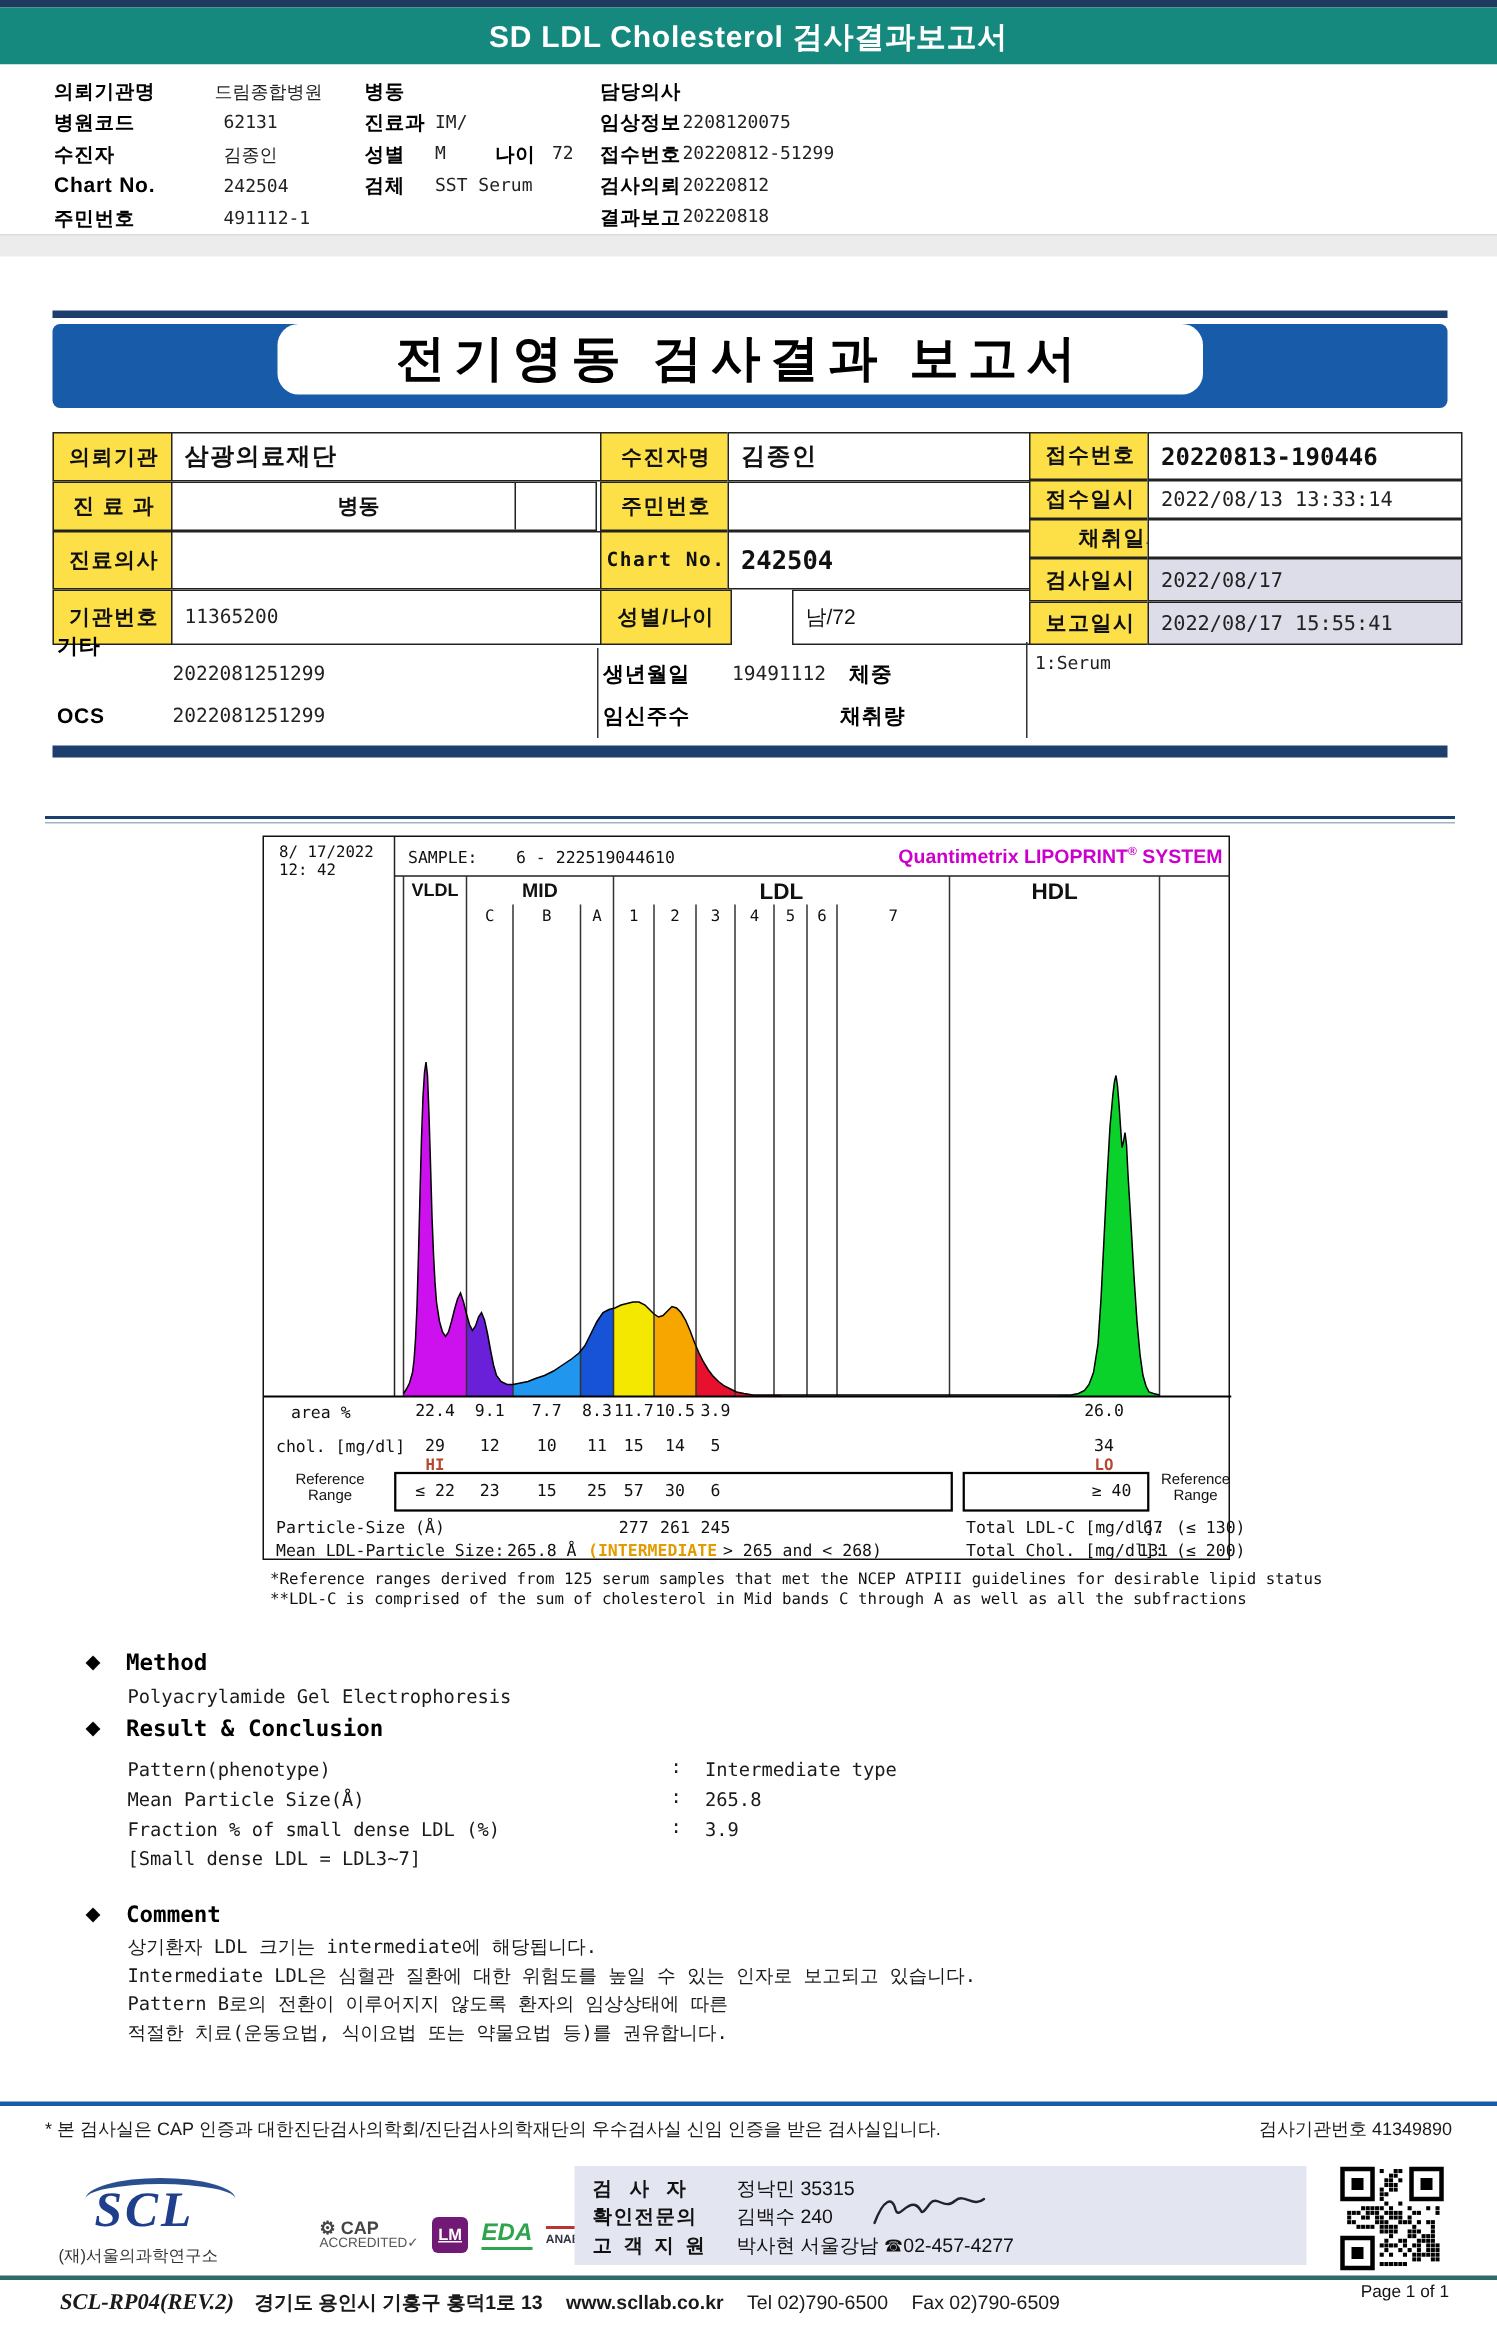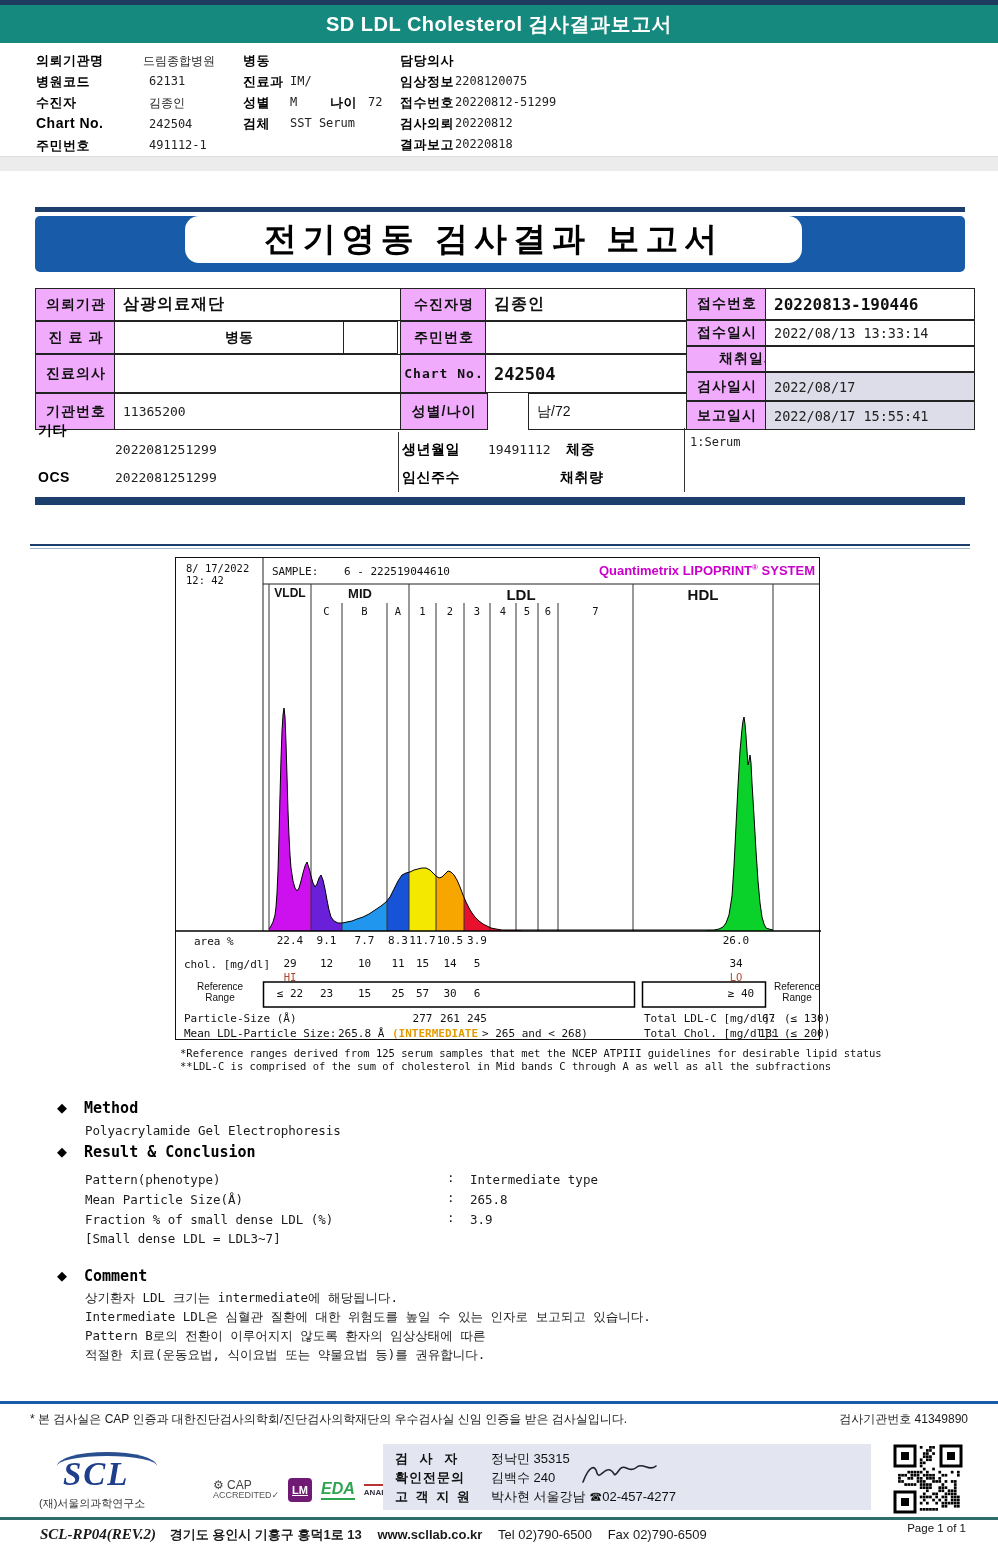--- a/index.html
+++ b/index.html
@@ -2,32 +2,32 @@
 <html><head>
 <meta charset="utf-8">
 <style>
   html,body{margin:0;padding:0;background:#fff;}
   .page{position:relative;width:998px;height:1564px;background:#fff;overflow:hidden;
         font-family:"Liberation Sans",sans-serif;color:#111;}
   .abs{position:absolute;}
   .mono{font-family:"DejaVu Sans Mono",monospace;}
   .klabel{font-weight:bold;font-size:13px;color:#000;letter-spacing:0.5px;white-space:nowrap;}
   .kval{font-family:"DejaVu Sans Mono",monospace;font-size:12px;color:#222;white-space:nowrap;}
-  .lblc{background:#f0abfc;border:1px solid #222;display:flex;align-items:center;justify-content:center;
+  .lblc{background:#fde047;border:1px solid #222;display:flex;align-items:center;justify-content:center;
         font-weight:bold;font-size:14px;letter-spacing:1px;white-space:nowrap;}
   .valc{background:#fff;border:1px solid #222;display:flex;align-items:center;padding-left:8px;white-space:nowrap;}
   .lav{background:#dcdde9;}
   .vko{font-size:16px;font-weight:bold;letter-spacing:1px;}
   .vnum{font-family:"DejaVu Sans Mono",monospace;font-size:15px;font-weight:bold;}
   .vmono{font-family:"DejaVu Sans Mono",monospace;font-size:13px;color:#222;}
   .cb{position:absolute;transform:translateX(-50%);font-family:"DejaVu Sans Mono",monospace;
       font-size:11px;color:#111;white-space:nowrap;}
   .cbl{position:absolute;font-family:"DejaVu Sans Mono",monospace;font-size:11px;color:#111;white-space:nowrap;}
   .cg{font-family:"Liberation Sans",sans-serif;font-weight:bold;}
-  .cflag{font-weight:normal;color:#b5492f;font-size:10.5px;}
+  .cflag{font-weight:bold;color:#b5492f;font-size:10.5px;}
   .rule{position:absolute;left:35px;width:930px;background:#1d3f6e;}
   .secthead{font-family:"DejaVu Sans Mono",monospace;font-weight:bold;font-size:15px;color:#000;}
   .sectline{font-family:"DejaVu Sans Mono",monospace;font-size:12.5px;color:#1a1a1a;white-space:nowrap;}
   .diamond{font-size:13px;color:#000;}
 </style>
 </head>
 <body>
 
 <div class="page">
 
@@ -268,21 +268,21 @@
   <div class="abs" style="left:auto;right:30px;top:1411px;font-size:12px;color:#1a1a1a;">검사기관번호 41349890</div>
 
   <div class="abs" style="left:45px;top:1450px;width:130px;height:58px;">
     <div style="position:absolute;left:12px;top:2px;width:100px;height:24px;border-top:4px solid #2a4f8f;border-radius:50%;"></div>
     <div style="position:absolute;left:18px;top:6px;font-family:'Liberation Serif',serif;font-style:italic;font-weight:bold;font-size:33px;color:#1f3e8c;letter-spacing:2px;">SCL</div>
     <div style="position:absolute;left:-6px;top:46px;font-size:11px;color:#333;white-space:nowrap;">(재)서울의과학연구소</div>
   </div>
 
   <div class="abs" style="left:213px;top:1478px;display:flex;align-items:center;gap:9px;">
     <div style="font-size:9px;color:#555;line-height:10px;">
-      <div style="font-weight:normal;font-size:12px;color:#444;">⚙ <span>CAP</span></div>
+      <div style="font-weight:bold;font-size:12px;color:#444;">⚙ <span>CAP</span></div>
       <div>ACCREDITED✓</div>
     </div>
     <div style="width:24px;height:24px;background:#701a75;border-radius:4px;color:#fff;font-weight:bold;font-size:11px;display:flex;align-items:center;justify-content:center;text-decoration:underline;">LM</div>
     <div style="font-weight:bold;font-style:italic;font-size:16px;color:#2ea44f;border-bottom:2px solid #2ea44f;">EDA</div>
     <div style="font-weight:bold;font-size:8px;color:#334;border-top:2px solid #b33;padding-top:2px;">ANAB</div>
   </div>
 
   <div class="abs" style="left:383px;top:1444px;width:488px;height:66px;background:#e3e5f1;">
     <div class="abs" style="left:12px;top:6px;font-weight:bold;font-size:13px;letter-spacing:4px;">검  사  자</div>
     <div class="abs" style="left:108px;top:6px;font-size:13px;">정낙민 35315</div>

